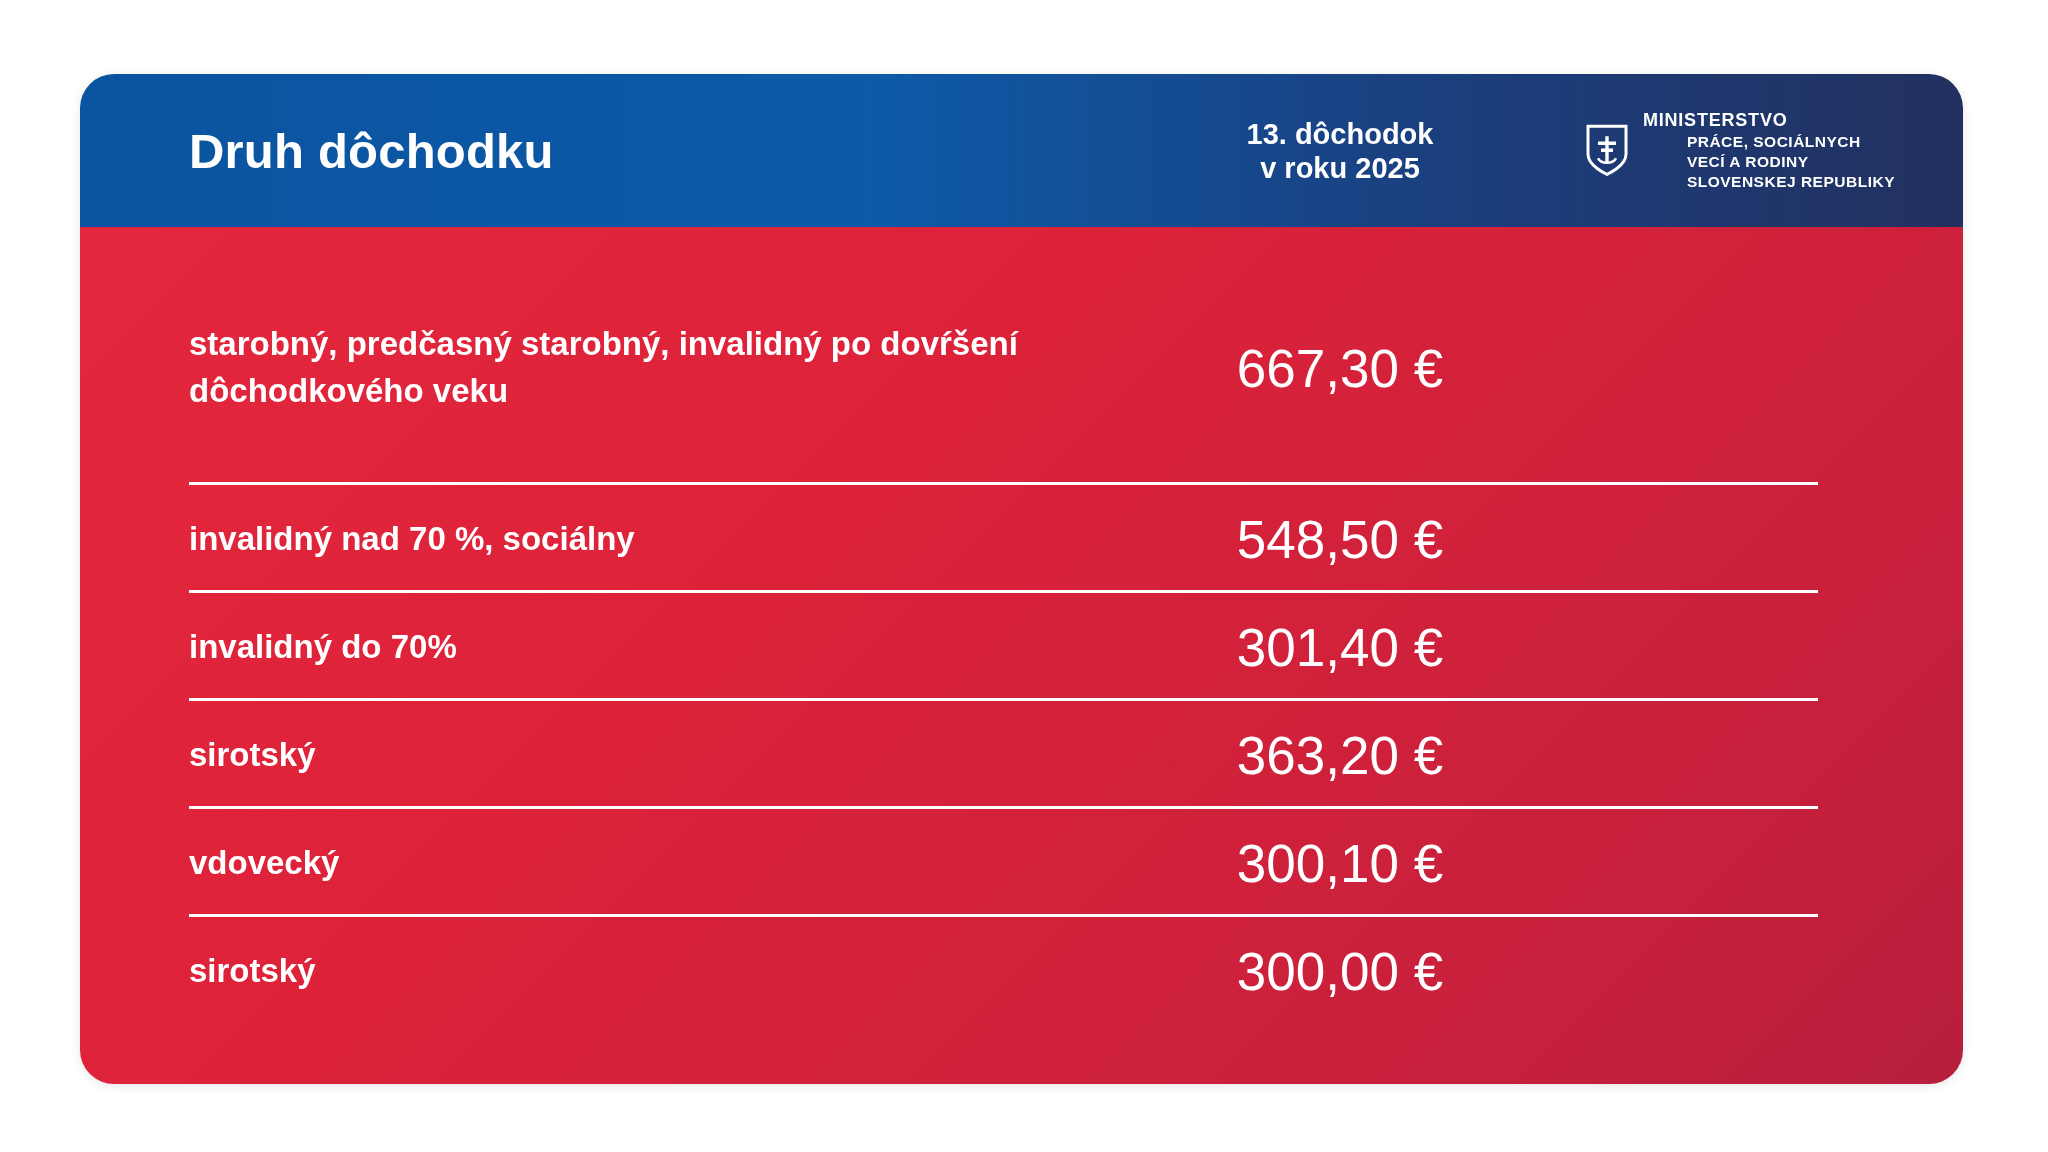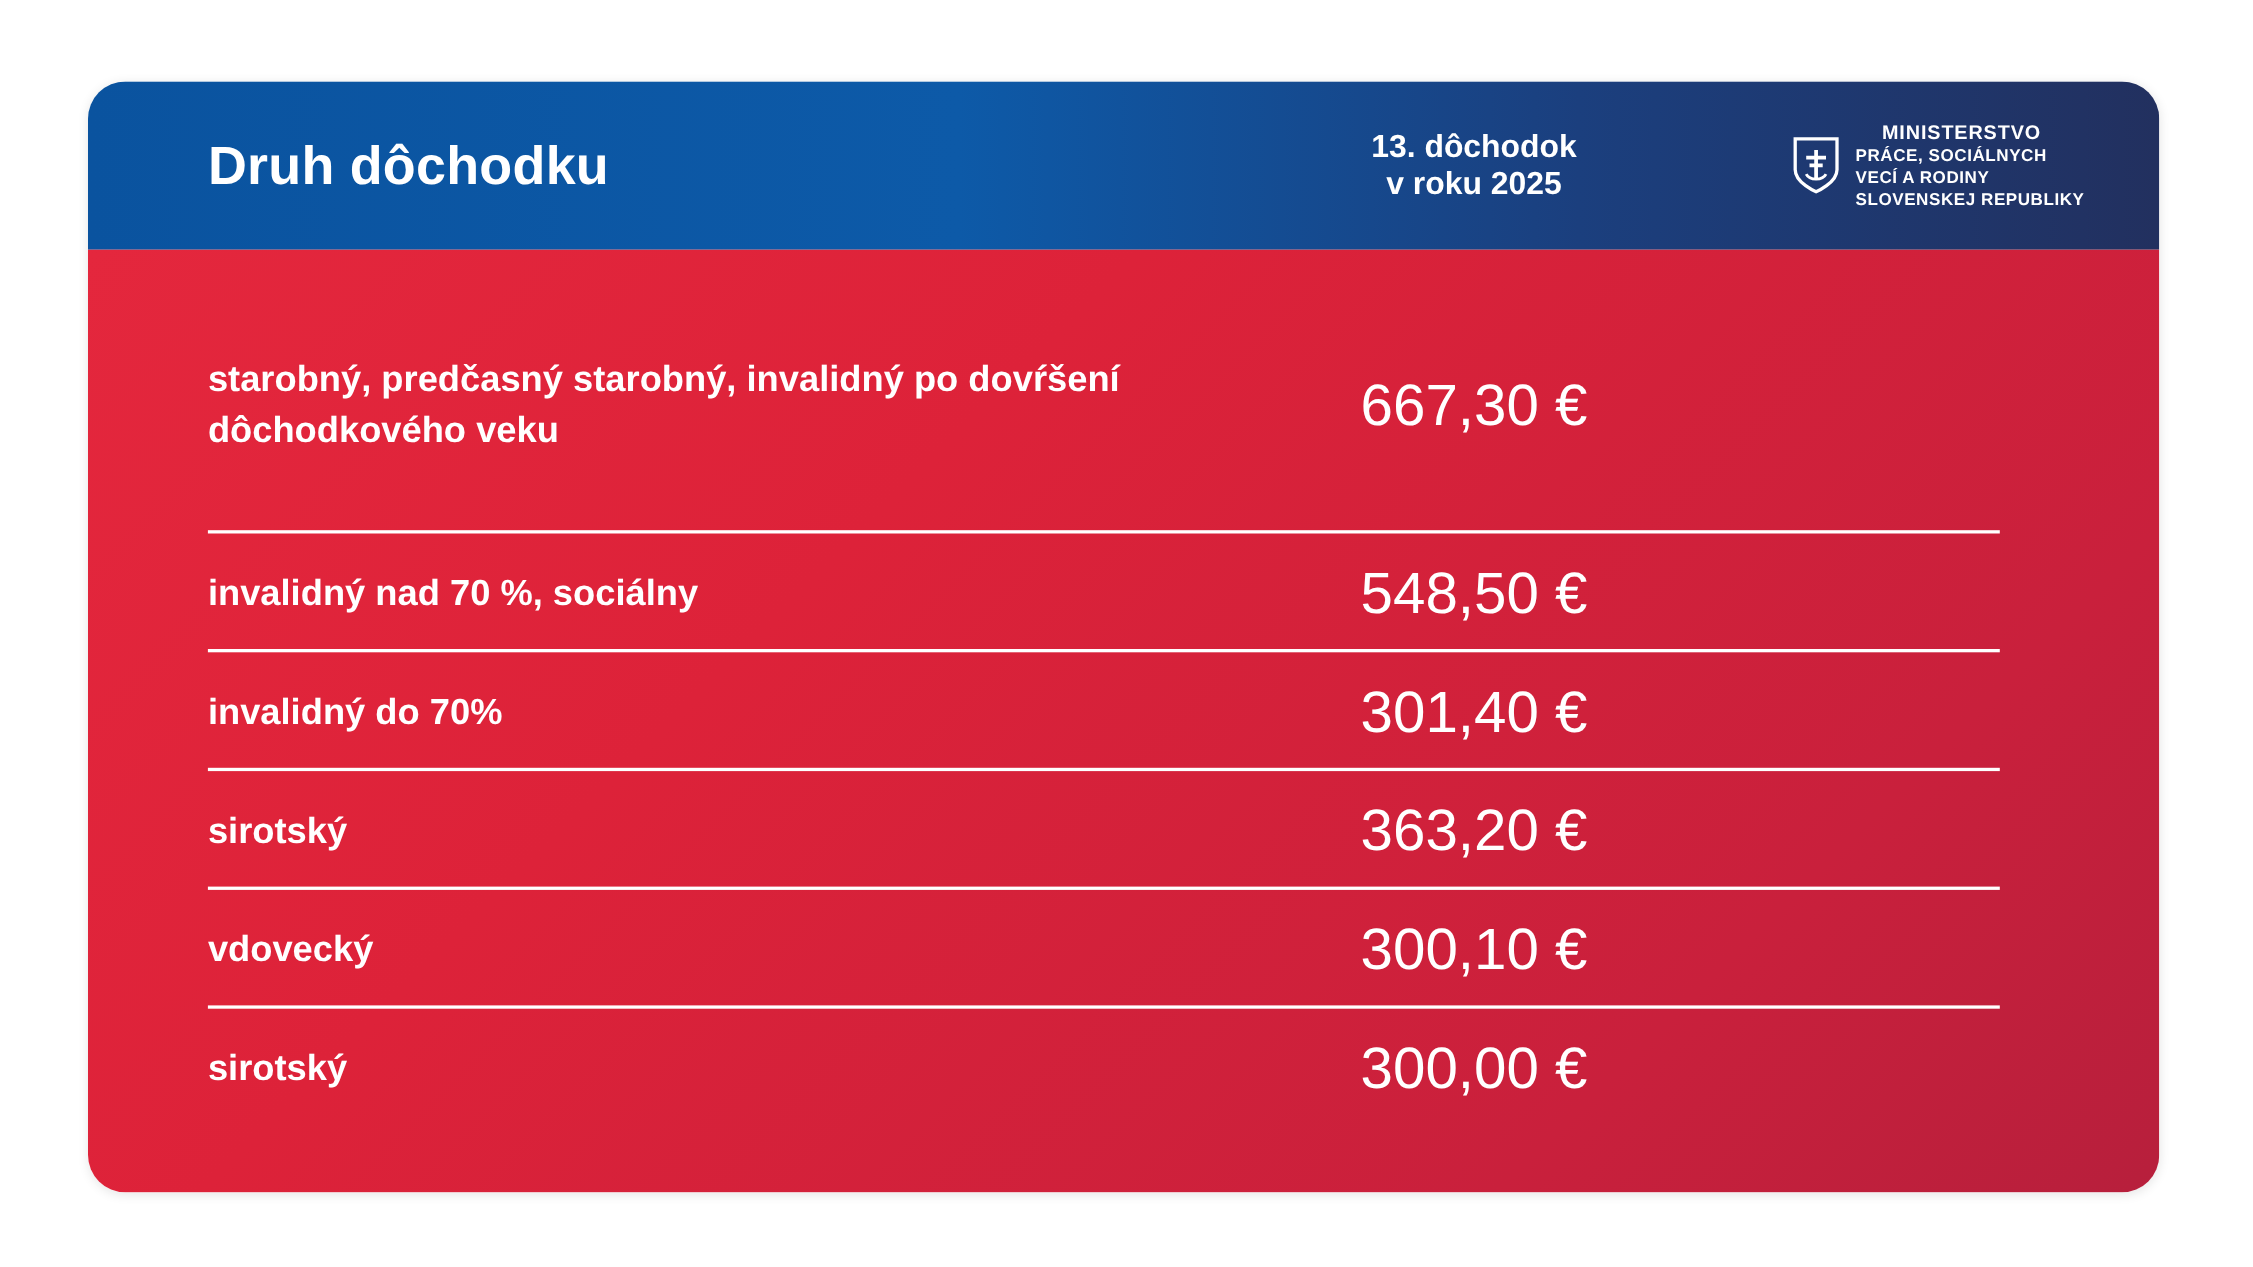--- a/index.html
+++ b/index.html
@@ -85,29 +85,29 @@
     display: flex;
     flex-direction: column;
     justify-content: center;
     color: #ffffff;
   }
   .logo-text .l1 {
     font-size: 18px;
     font-weight: bold;
     letter-spacing: 0.8px;
     line-height: 1.28;
-    margin-left: 24px;
   }
   .logo-text .l2,
   .logo-text .l3,
   .logo-text .l4 {
     font-size: 15.5px;
     font-weight: bold;
     letter-spacing: 0.5px;
     line-height: 1.30;
+    margin-left: 44px;
   }
 
   
   .card-body {
     position: relative;
     height: 857px;
     background: linear-gradient(135deg, #e4273d 0%, #dd2239 35%, #c9203c 78%, #b71f3c 100%);
   }
 
   .row {

